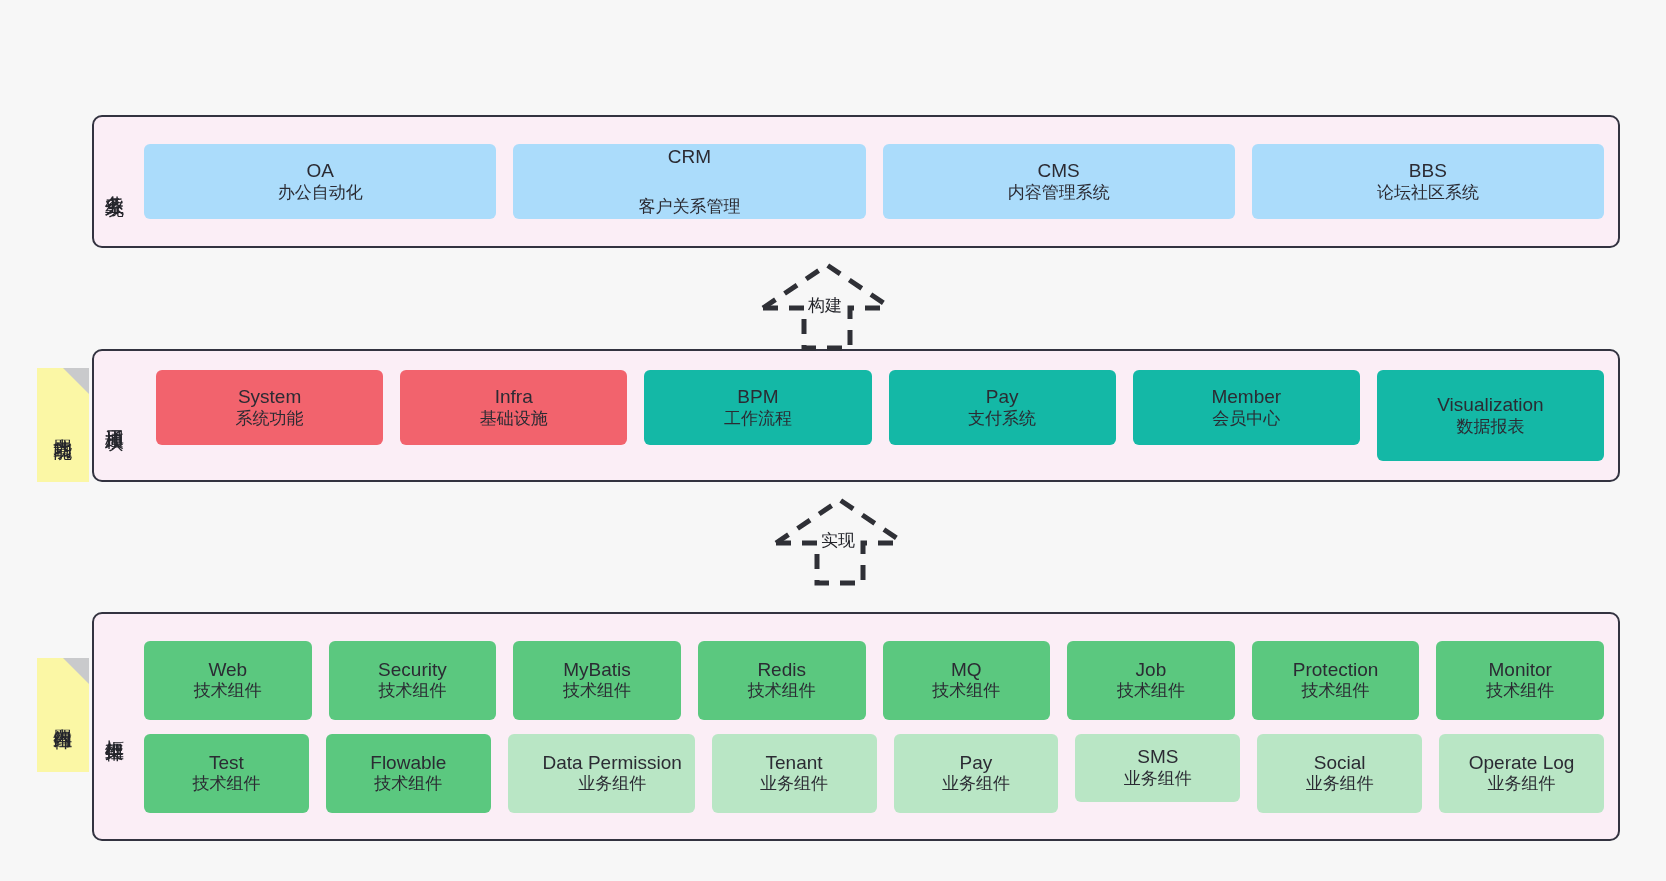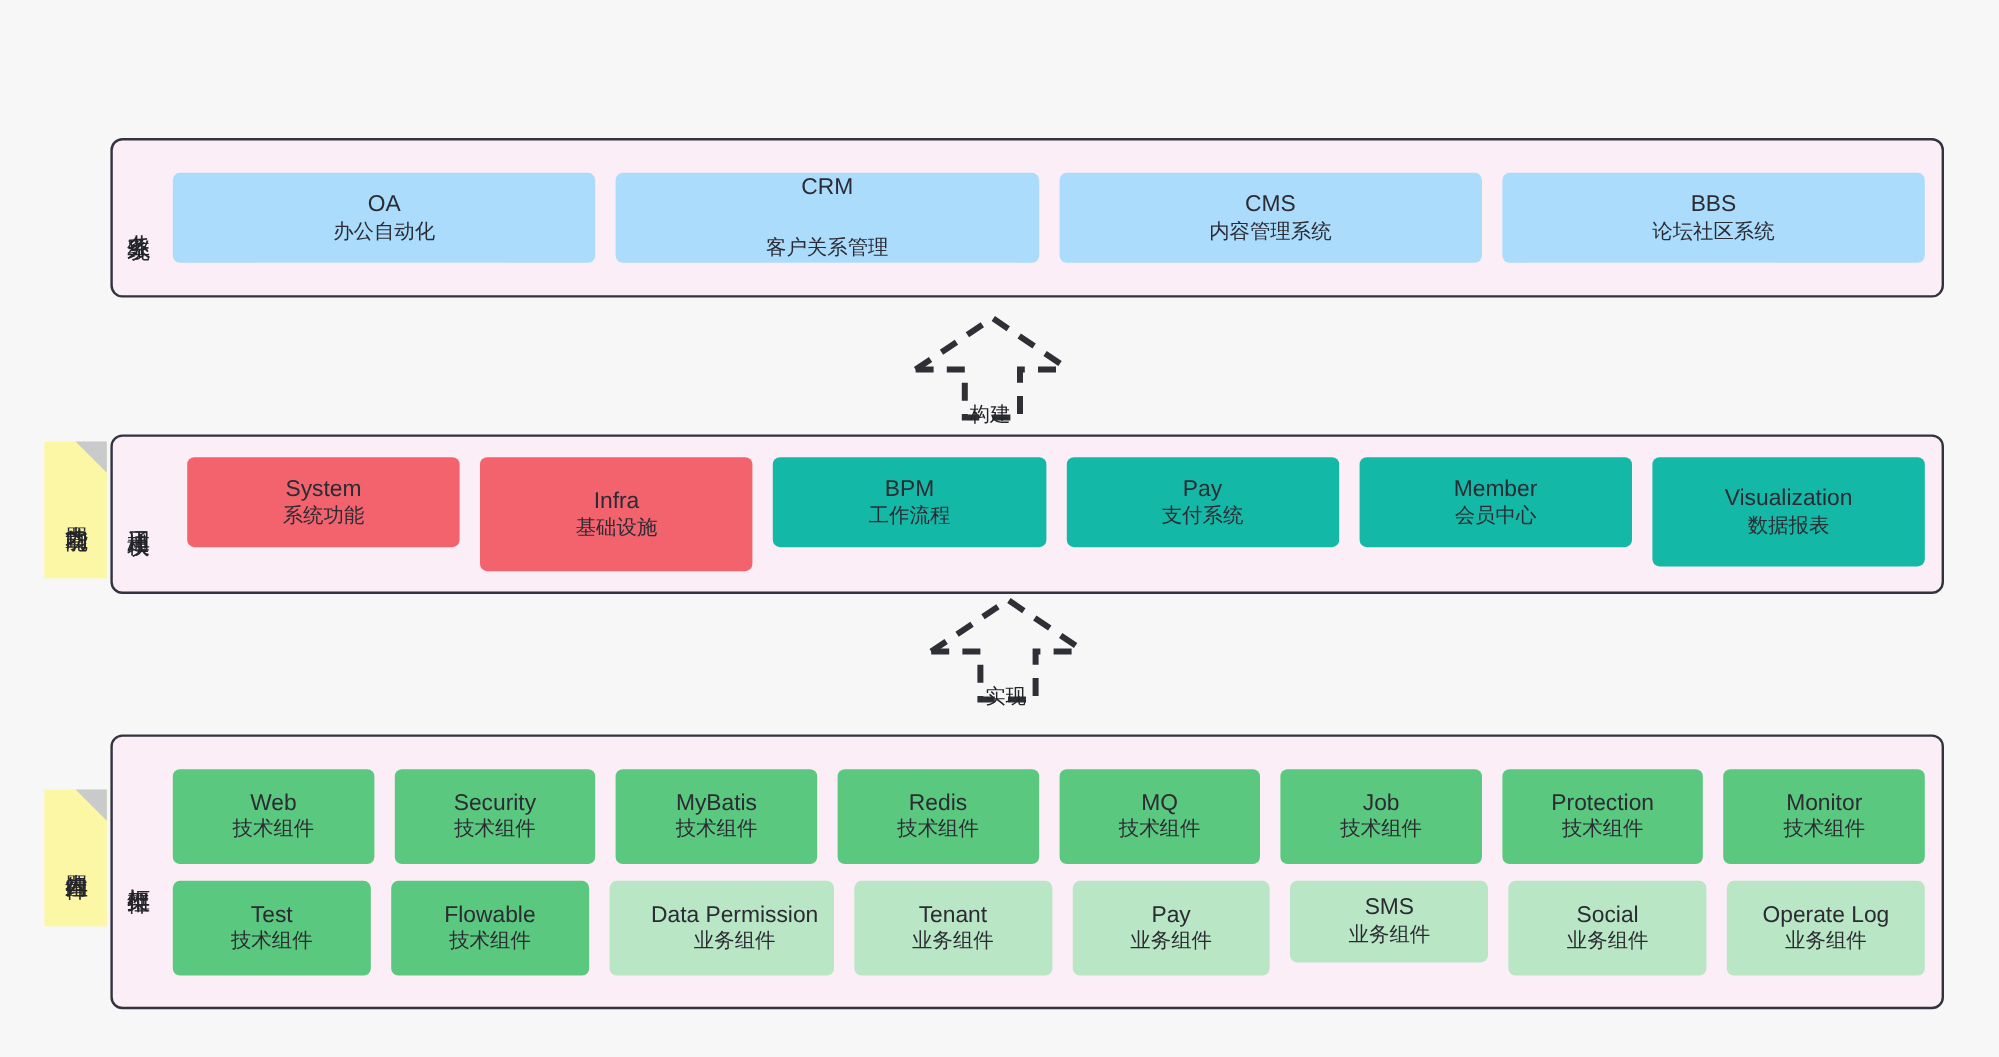--- a/index.html
+++ b/index.html
@@ -95,21 +95,20 @@
   
   .arrow-group { position: absolute; z-index: 2; }
   .arrow-group svg { display: block; overflow: visible; }
   .arrow-label {
     position: absolute;
     font-size: 17px;
     color: #24252b;
     background: transparent;
     white-space: nowrap;
     user-select: none;
-    margin-top: 40px;
   }
 </style>
 </head>
 <body>
 
 <div id="stage">
 
   <div class="layer-panel" style="left:92px; top:115px; width:1528px; height:133px;">
     <div class="layer-title">业务系统</div>
     <div class="layer-body">
@@ -142,29 +141,29 @@
       <polyline points="5,50 46,50 46,90 92,90 92,50 133,50" fill="none" stroke="#2f3036" stroke-width="5" stroke-dasharray="15,11" stroke-linecap="butt"></polyline>
     </svg>
     <span class="arrow-label" style="left:50px; top:36px;">构建</span>
   </div>
 
   <div class="sticky" style="left:37px; top:368px; width:52px; height:114px;">
     <span>内置功能</span>
     <span class="fold"></span>
   </div>
 
-  <div class="layer-panel" style="left:92px; top:362px; width:1528px; height:133px;gap:12px;">
+  <div class="layer-panel" style="left:92px; top:349px; width:1528px; height:133px;gap:12px;">
     <div class="layer-title">通用模块</div>
     <div class="layer-body">
       <div class="chip-row">
         <div class="chip c-red" style="height:75px;">
           <span class="t1">System</span>
           <span class="t2">系统功能</span>
         </div>
-        <div class="chip c-red" style="height:95px;">
+        <div class="chip c-red" style="height:75px;">
           <span class="t1">Infra</span>
           <span class="t2">基础设施</span>
         </div>
         <div class="chip c-pinklight" style="height:75px;">
           <span class="t1">BPM</span>
           <span class="t2">工作流程</span>
         </div>
         <div class="chip c-pinklight" style="height:75px;">
           <span class="t1">Pay</span>
           <span class="t2">支付系统</span>

